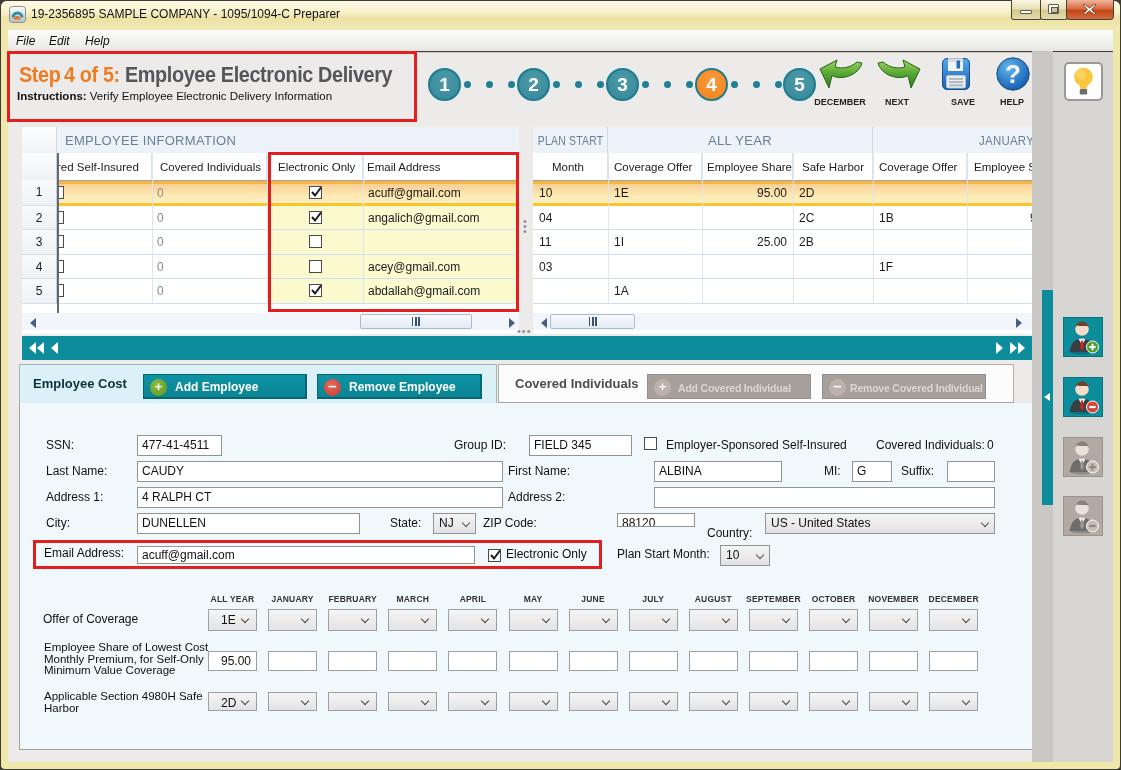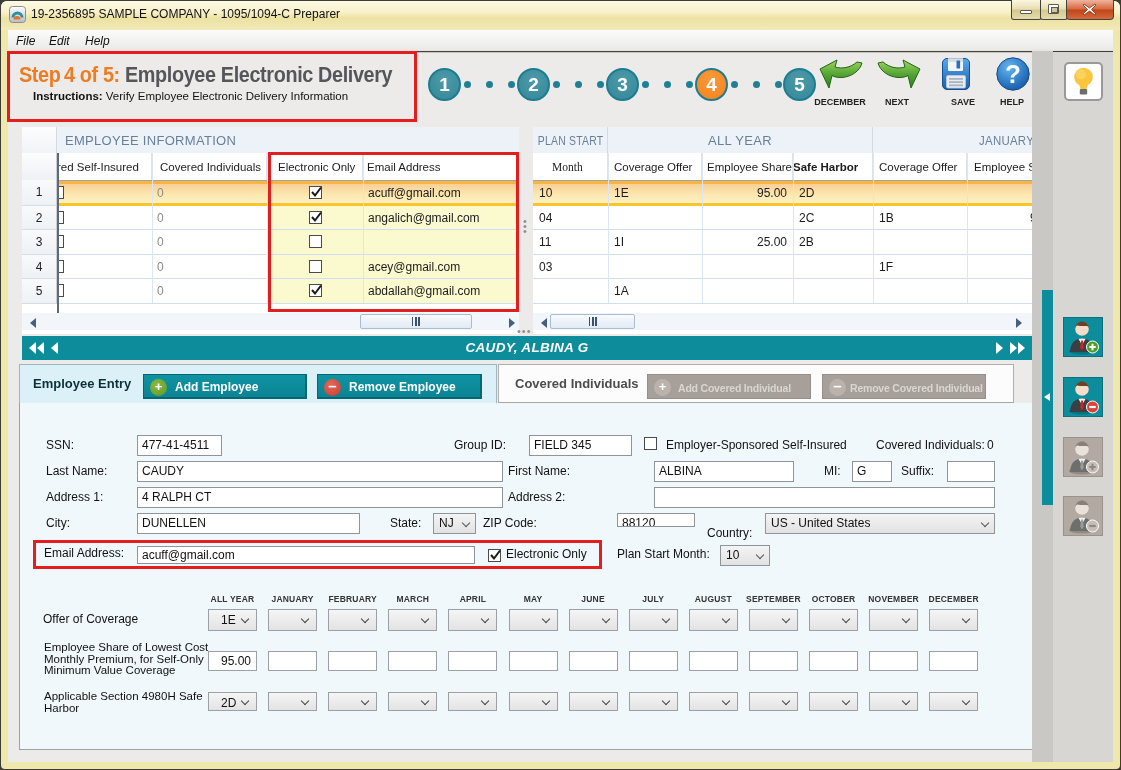--- a/index.html
+++ b/index.html
@@ -13,21 +13,21 @@
 #titletext{position:absolute;left:31px;top:7px;font-size:12px;color:#111;white-space:nowrap;}
 #client{position:absolute;left:8px;top:30px;width:1105px;height:732px;background:#ecebe9;}
 
 #menubar{position:absolute;left:0;top:0;width:1105px;height:22px;background:linear-gradient(#fbfbfa,#ececea 80%,#e4e2df);border-bottom:1px solid #c9c6c0;}
 .menuitem{position:absolute;top:4px;font-size:12px;color:#111;font-style:italic;}
 
 .capbtn{position:absolute;top:0;height:19px;border:1px solid #44433b;border-top:none;background:linear-gradient(#faf7e2,#e8dfb4 45%,#d6c98e 55%,#e4dcae);}
 
 #redbox1{position:absolute;left:-1px;top:21px;width:404px;height:65px;border:3px solid #e21e1f;}
 #steptitle{position:absolute;left:11px;top:32px;font-size:22px;font-weight:bold;white-space:nowrap;letter-spacing:-0.4px;transform:scaleX(0.9);transform-origin:0 0;}
-#instr{position:absolute;left:9px;top:60px;font-size:11.5px;color:#111;margin-left:16px;}
+#instr{position:absolute;left:9px;top:60px;font-size:11.5px;color:#111;}
 .wiz{position:absolute;top:38px;width:33px;height:33px;border-radius:50%;background:radial-gradient(circle at 50% 35%,#4d9aa8,#35879a);border:2px solid #1d7d90;box-sizing:border-box;color:#fff;font-size:19px;font-weight:bold;text-align:center;line-height:29px;}
 .wdot{position:absolute;top:51px;width:7px;height:7px;border-radius:50%;background:#1f7f93;}
 .iconlbl{position:absolute;top:67px;font-size:9px;font-weight:bold;color:#222;text-align:center;}
 
 .gridbox{position:absolute;top:97px;height:207px;background:#fff;overflow:hidden;}
 .ghdr{position:absolute;top:0;height:26px;background:#edf2f9;color:#67809a;font-size:13px;letter-spacing:0.3px;line-height:27px;white-space:nowrap;overflow:hidden;box-sizing:border-box;}
 .chdr{position:absolute;top:26px;height:27px;background:#fff;font-size:11.5px;color:#1c1c1c;line-height:28px;white-space:nowrap;overflow:hidden;box-sizing:border-box;border-right:1px solid #dbe3ef;}
 .vline{position:absolute;width:1px;background:#dde5f0;}
 .hline{position:absolute;height:1px;background:#cfdff1;}
 .cell{position:absolute;height:24px;font-size:12px;color:#1c1c1c;line-height:24px;white-space:nowrap;overflow:hidden;}
@@ -237,24 +237,24 @@
    <div class="sthumb" style="left:338px;width:112px;"></div>
    <div class="grip" style="left:390px;"></div>
    <div class="sarrow" style="left:487px;border-width:5px 0 5px 6px;border-color:transparent transparent transparent #44607e;"></div>
   </div>
  </div>
 
  <div class="gridbox" style="left:525px;width:499px;">
   <div class="ghdr" style="left:0;width:75px;border-right:1px solid #d4dae2;"><span style="display:inline-block;transform:scale(0.8,1);transform-origin:0 50%;padding-left:6px;">PLAN START</span></div>
   <div class="ghdr" style="left:75px;width:265px;text-align:center;border-right:1px solid #d4dae2;box-sizing:border-box;">ALL YEAR</div>
   <div class="ghdr" style="left:340px;width:159px;padding-left:106px;"><span style="display:inline-block;transform:scale(0.88,1);transform-origin:0 50%;">JANUARY</span></div>
-  <div class="chdr" style="left:0;width:75px;padding-left:19px;font-family:Liberation Serif, serif;">Month</div>
+  <div class="chdr" style="left:0;width:75px;padding-left:19px;">Month</div>
   <div class="chdr" style="left:75px;width:94px;padding-left:6px;">Coverage Offer</div>
   <div class="chdr" style="left:169px;width:91px;padding-left:5px;">Employee Share</div>
-  <div class="chdr" style="left:260px;width:80px;padding-left:0;font-weight:bold;">Safe Harbor</div>
+  <div class="chdr" style="left:260px;width:80px;padding-left:9px;">Safe Harbor</div>
   <div class="chdr" style="left:340px;width:94px;padding-left:6px;">Coverage Offer</div>
   <div class="chdr" style="left:434px;width:65px;padding-left:7px;border-right:none;">Employee S</div>
   <div class="hline" style="left:0;top:53px;width:499px;background:#9aa5b1;"></div>
 
   <div class="hline" style="left:0;top:102px;width:499px;"></div>
   <div class="hline" style="left:0;top:126.5px;width:499px;"></div>
   <div class="hline" style="left:0;top:151px;width:499px;"></div>
   <div class="hline" style="left:0;top:175.5px;width:499px;"></div>
 
   <div class="selrow" style="left:0;top:53.5px;width:499px;height:25px;"></div>
@@ -292,29 +292,28 @@
  <div class="abs" style="left:260px;top:122px;width:251px;height:160px;border:3px solid #e21e1f;box-sizing:border-box;"></div>
 
  <div class="abs" style="left:515px;top:189px;width:4px;height:16px;color:#8a9096;font-size:11px;line-height:5px;">•<br>•<br>•</div>
  <div class="abs" style="left:509px;top:295px;width:24px;color:#8a9096;font-size:11px;letter-spacing:1px;">•••</div>
 
  <div id="tealbar">
   <svg class="abs" style="left:6px;top:5px;" width="44" height="14" viewBox="0 0 44 14">
    <path d="M8,1 L8,13 L1,7 Z M16,1 L16,13 L9,7 Z" fill="#fff"></path>
    <path d="M30,1 L30,13 L23,7 Z" fill="#fff"></path>
   </svg>
-  <div class="tbtxt">CAUDY, ALBINA G</div>
   <svg class="abs" style="right:6px;top:5px;" width="44" height="14" viewBox="0 0 44 14">
    <path d="M14,1 L14,13 L21,7 Z" fill="#fff"></path>
    <path d="M28,1 L28,13 L35,7 Z M36,1 L36,13 L43,7 Z" fill="#fff"></path>
   </svg>
  </div>
 
  <div class="abs" style="left:11px;top:334px;width:478px;height:39px;background:#dcf1f7;border:1px solid #9fb6bb;border-bottom:none;box-sizing:border-box;"></div>
- <div class="abs" style="left:25px;top:346px;font-size:13px;font-weight:bold;color:#0b3039;">Employee Entry</div>
+ <div class="abs" style="left:25px;top:346px;font-size:13px;font-weight:bold;color:#0b3039;">Employee Cost</div>
  <div class="tealbtn" style="left:135px;top:344px;width:164px;height:25px;">
   <span class="btnico" style="background:radial-gradient(circle at 40% 35%,#8abc44,#5d9624);">+</span>
   <span style="position:absolute;left:31px;top:4.5px;">Add Employee</span>
  </div>
  <div class="tealbtn" style="left:309px;top:344px;width:165px;height:25px;">
   <span class="btnico" style="background:radial-gradient(circle at 40% 35%,#e06a5c,#cc3a2d);font-size:15px;line-height:14px;">–</span>
   <span style="position:absolute;left:31px;top:4.5px;">Remove Employee</span>
  </div>
  <div class="abs" style="left:490px;top:334px;width:516px;height:39px;background:#fcfcfc;border:1px solid #b0b0b0;border-bottom:1px solid #a5a5a5;box-sizing:border-box;"></div>
  <div class="abs" style="left:507px;top:346px;font-size:13px;font-weight:bold;color:#4c4c4c;">Covered Individuals</div>
@@ -334,21 +333,21 @@
  <div class="flabel" style="left:446px;top:408px;">Group ID:</div>
  <div class="finput" style="left:521px;top:405px;width:103px;height:21px;">FIELD 345</div>
  <div class="ckbox ckf" style="left:636px;top:407px;"></div>
  <div class="flabel" style="left:658px;top:408px;">Employer-Sponsored Self-Insured</div>
  <div class="flabel" style="left:868px;top:408px;">Covered Individuals:</div>
  <div class="flabel" style="left:979px;top:408px;">0</div>
 
  <div class="flabel" style="left:38px;top:434px;">Last Name:</div>
  <div class="finput" style="left:129px;top:431px;width:366px;height:21px;">CAUDY</div>
  <div class="flabel" style="left:500px;top:434px;">First Name:</div>
- <div class="finput" style="left:646px;top:431px;width:140px;height:21px;">ALBINA</div>
+ <div class="finput" style="left:646px;top:431px;width:128px;height:21px;">ALBINA</div>
  <div class="flabel" style="left:816px;top:434px;">MI:</div>
  <div class="finput" style="left:844px;top:431px;width:40px;height:21px;">G</div>
  <div class="flabel" style="left:893px;top:434px;">Suffix:</div>
  <div class="finput" style="left:939px;top:431px;width:48px;height:21px;"></div>
 
  <div class="flabel" style="left:38px;top:460px;">Address 1:</div>
  <div class="finput" style="left:129px;top:457px;width:366px;height:21px;">4 RALPH CT</div>
  <div class="flabel" style="left:500px;top:460px;">Address 2:</div>
  <div class="finput" style="left:646px;top:457px;width:341px;height:21px;"></div>
 

